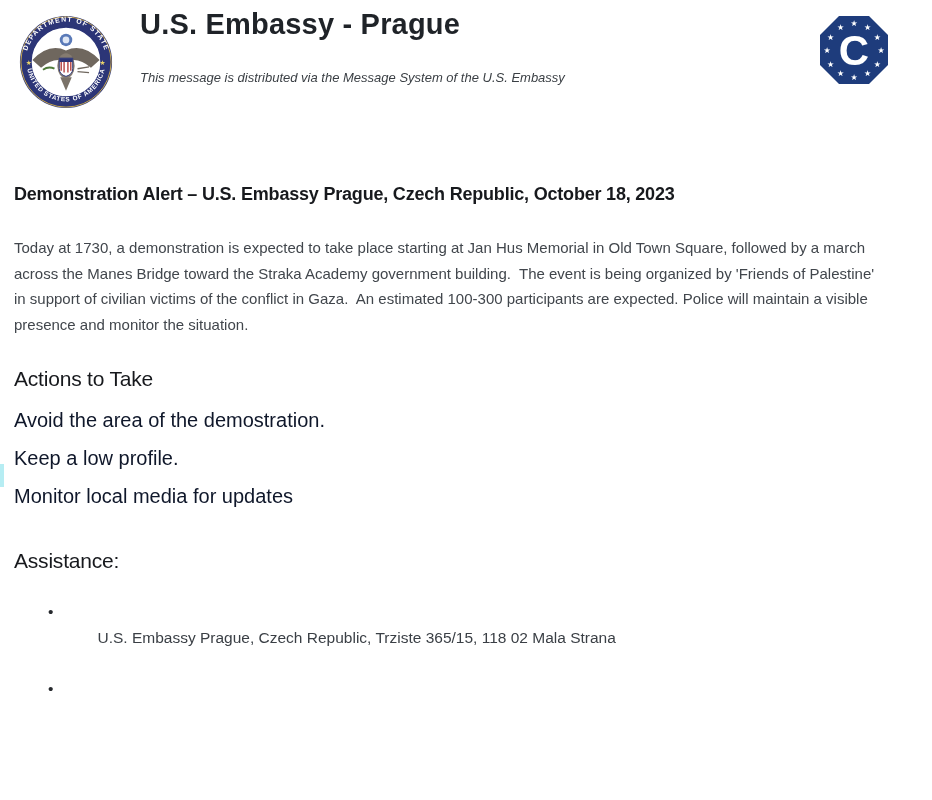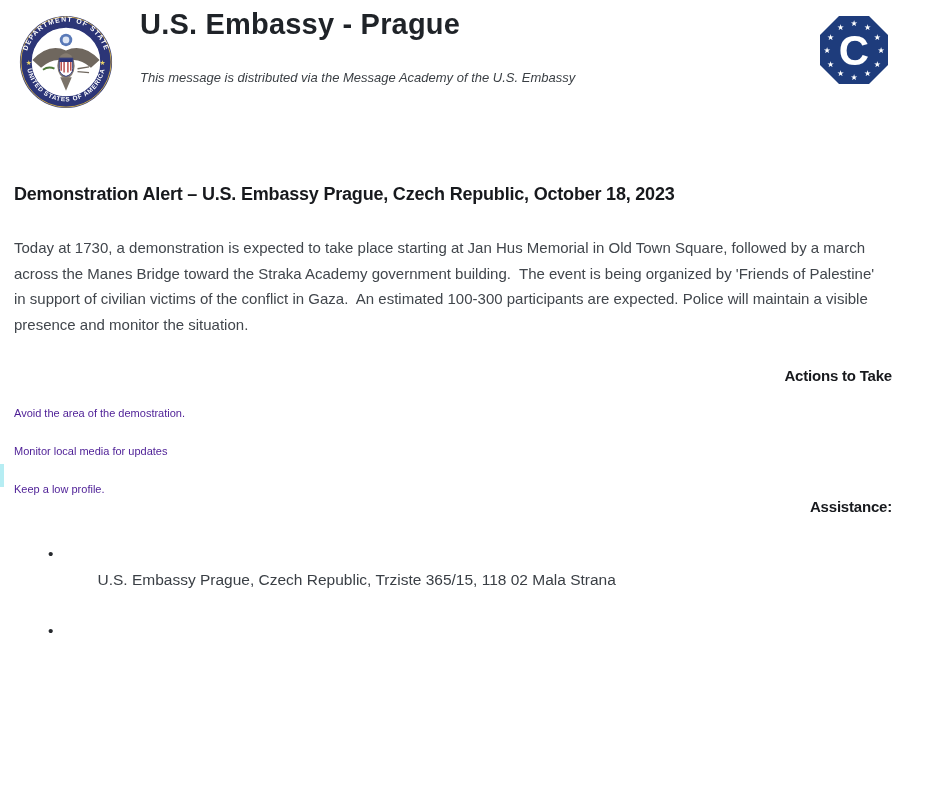--- a/index.html
+++ b/index.html
@@ -40,32 +40,32 @@
     color:#17191d; letter-spacing:-0.2px;
   }
   .alert-body {
     margin-top:30px;
     max-width:872px;
     font-size:15px; line-height:25.6px;
     color:#41464c;
     white-space:pre-wrap;
   }
   .section-heading {
-    font-size:15px; font-weight:bold;
-    color:#17191d; letter-spacing:-0.2px;text-align:right;
+    font-size:21px; font-weight:normal;
+    color:#17191d; letter-spacing:-0.2px;
   }
   .actions-heading { margin-top:30px; }
   .action-line {
     margin-top:21px;
-    font-size:11px; line-height:17px;
-    color:#4c1d95;
+    font-size:20px; line-height:17px;
+    color:#0f172a;
     white-space:pre-wrap;
   }
   .action-line + .action-line { margin-top:21px; }
-  .assistance-heading { }
+  .assistance-heading { margin-top:44px; }
   .assistance-list {
     margin-top:26px;
     list-style:none;
     padding-left:34px;
   }
   .assistance-list li {
     position:relative;
     padding-left:15px;
     font-size:15.5px; line-height:25.5px;
     color:#3a3f45;
@@ -118,21 +118,21 @@
       <path d="M43,46 h14 v11 q0,6 -7,8 q-7,-2 -7,-8 Z" fill="#ffffff" stroke="#2c3577" stroke-width="1"></path>
       <rect x="43" y="46" width="14" height="4" fill="#2c3577"></rect>
       <path d="M45,50 v9 M48,50 v11 M52,50 v11 M55,50 v9" stroke="#b03a3a" stroke-width="1.4" fill="none"></path>
 
       <path d="M26,58 q6,-4 12,-1" stroke="#4e7a3a" stroke-width="2" fill="none"></path>
       <path d="M62,57 l12,-2 M62,60 l12,1" stroke="#6f675e" stroke-width="1.4"></path>
     </svg>
 
     <div class="header-center">
       <div class="page-title">U.S. Embassy - Prague</div>
-      <div class="page-subtitle">This message is distributed via the Message Academy of the U.S. Embassy</div>
+      <div class="page-subtitle">This message is distributed via the Message System of the U.S. Embassy</div>
     </div>
 
     <svg class="octagon" viewBox="0 0 72 72">
       <polygon points="21,2 51,2 70,21 70,51 51,70 21,70 2,51 2,21" fill="#1e3c7c"></polygon>
       <text x="36" y="50.5" text-anchor="middle" font-size="42" font-weight="bold" fill="#ffffff" font-family="'Liberation Sans',sans-serif">C</text>
       <g fill="#ffffff" font-size="8" text-anchor="middle" font-family="'DejaVu Sans',sans-serif">
         <text x="36" y="12">★</text>
         <text x="49.5" y="15.6">★</text>
         <text x="59.4" y="25.5">★</text>
         <text x="63" y="39">★</text>
@@ -150,22 +150,22 @@
 
   <div class="content">
 
     <h1 class="alert-heading">Demonstration Alert – U.S. Embassy Prague, Czech Republic, October 18, 2023</h1>
 
     <p class="alert-body">Today at 1730, a demonstration is expected to take place starting at Jan Hus Memorial in Old Town Square, followed by a march across the Manes Bridge toward the Straka Academy government building.  The event is being organized by 'Friends of Palestine' in support of civilian victims of the conflict in Gaza.  An estimated 100-300 participants are expected. Police will maintain a visible presence and monitor the situation.</p>
 
     <h2 class="section-heading actions-heading">Actions to Take</h2>
 
     <p class="action-line">Avoid the area of the demostration.</p>
+    <p class="action-line">Keep a low profile.</p>
     <p class="action-line">Monitor local media for updates</p>
-    <p class="action-line">Keep a low profile.</p>
 
     <h2 class="section-heading assistance-heading">Assistance:</h2>
 
     <ul class="assistance-list">
       <li>
         <span>U.S. Embassy Prague, Czech Republic, Trziste 365/15, 118 02 Mala Strana</span>
       </li>
       <li>
         
       </li>

